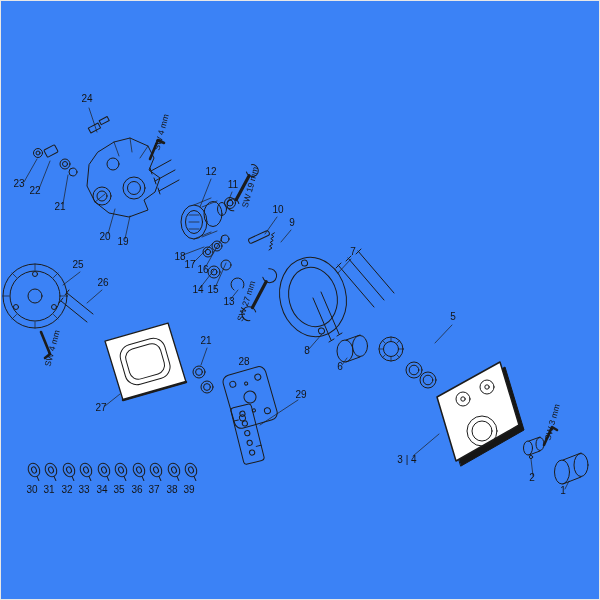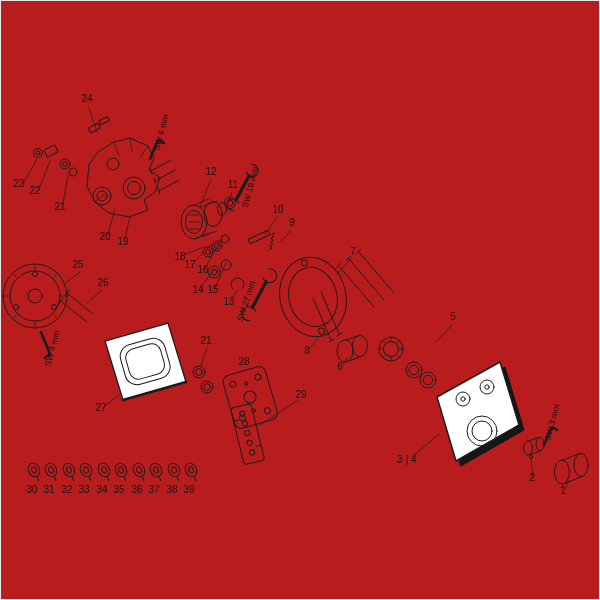--- a/index.html
+++ b/index.html
@@ -1,16 +1,16 @@
 <!DOCTYPE html>
 <html><head>
 <meta charset="utf-8">
 <style>
   html,body{margin:0;padding:0;background:#fff;}
-  .stage{position:relative;width:600px;height:600px;background:#b91c1c;overflow:hidden;
+  .stage{position:relative;width:600px;height:600px;background:#3b82f6;overflow:hidden;
          font-family:"Liberation Sans",sans-serif;box-sizing:border-box;border:1px solid #e7e7e7;}
   #diagram{position:absolute;left:0;top:0;}
   #diagram line,#diagram path,#diagram circle,#diagram ellipse,#diagram rect,
   #diagram polygon,#diagram polyline{stroke:#1c1c1c;fill:none;stroke-width:1;
          stroke-linecap:round;stroke-linejoin:round;}
   #diagram .thin{stroke-width:0.7;}
   #diagram .thick{stroke-width:2.4;}
   #diagram .mid{stroke-width:3.2;}
   #diagram .key{stroke-width:2.6;}
   #diagram .dark{fill:#161616;stroke:#161616;}

